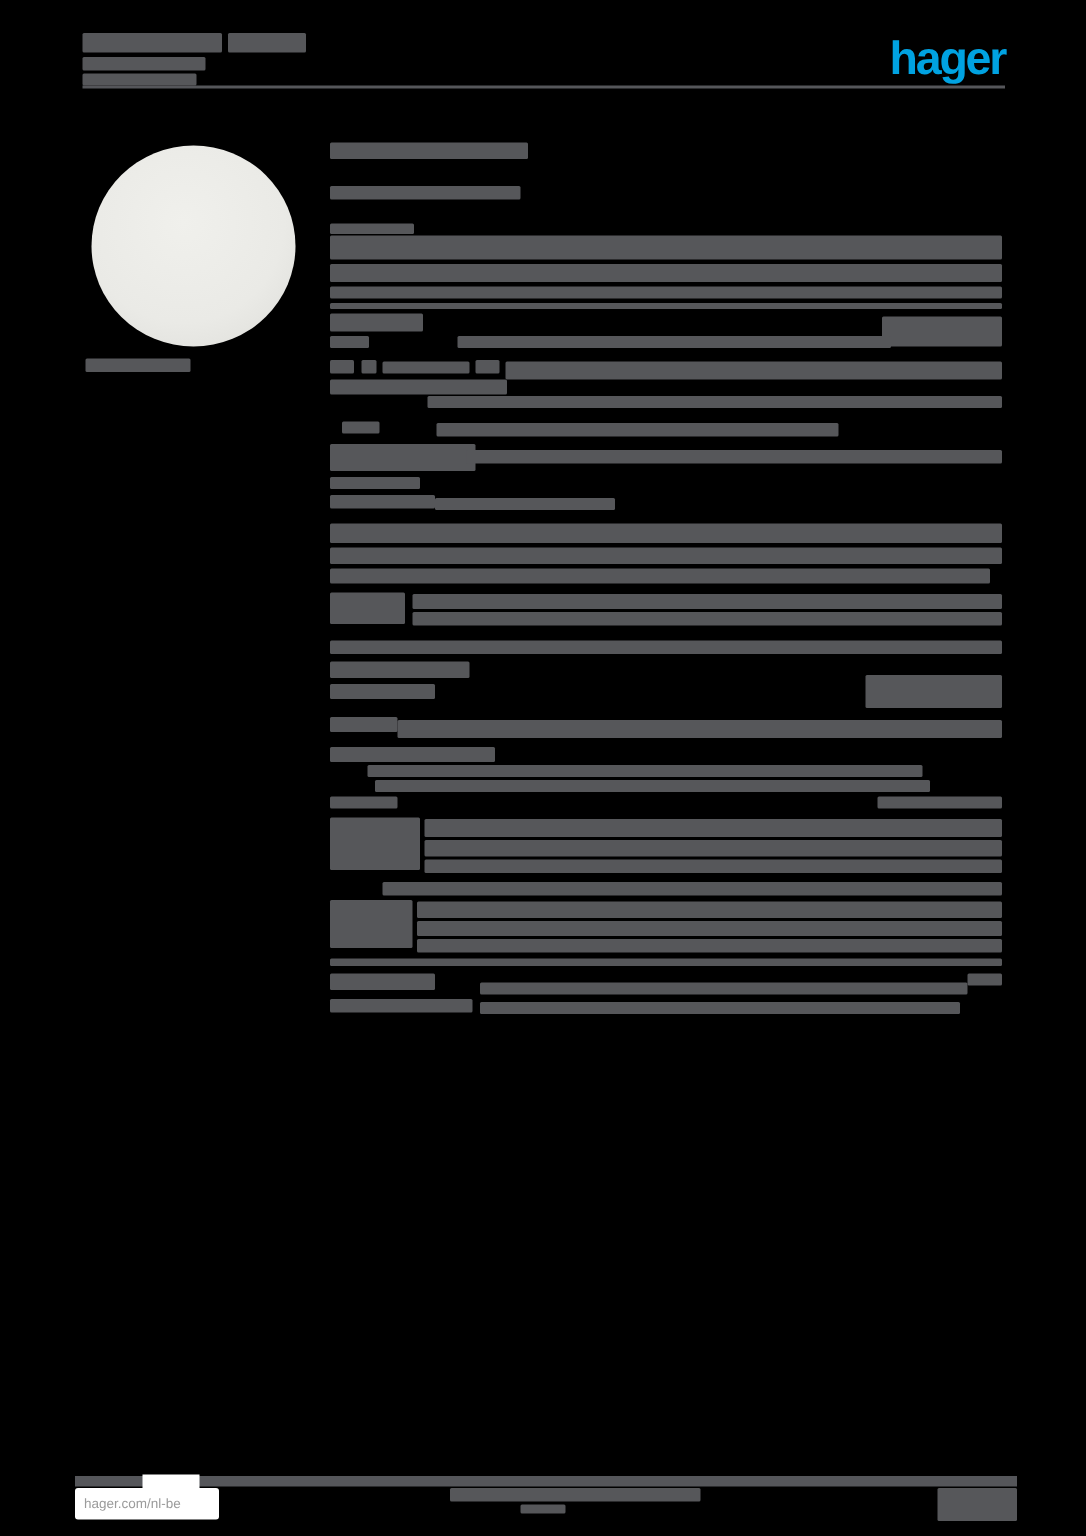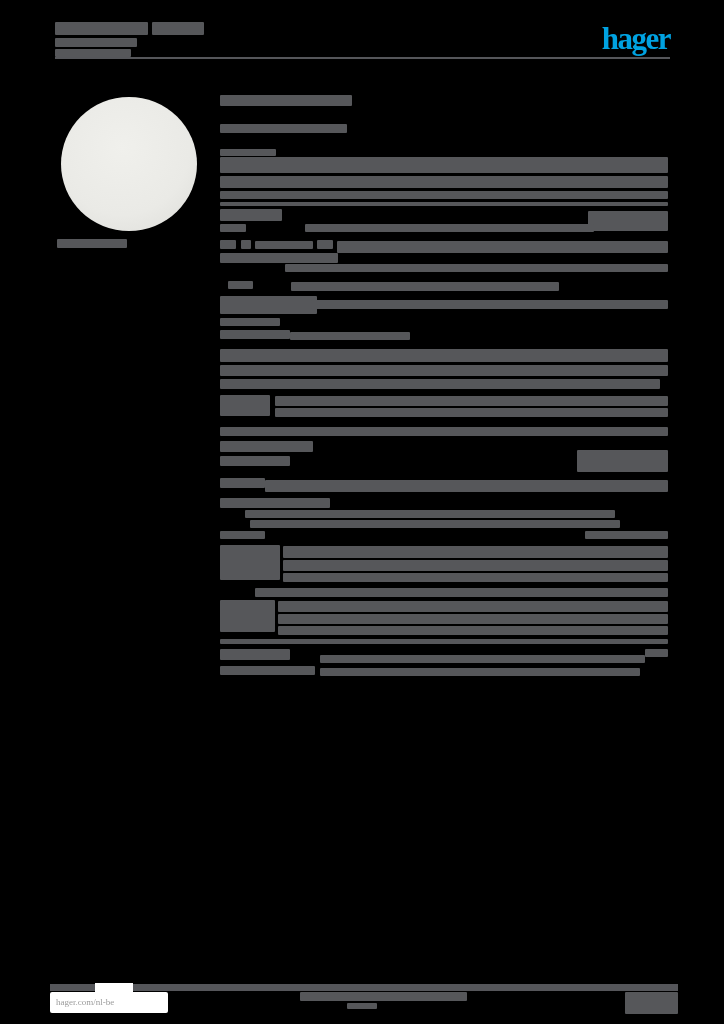--- a/index.html
+++ b/index.html
@@ -4,21 +4,21 @@
 <style>
   html, body { margin: 0; padding: 0; background: #000; }
   * { box-sizing: border-box; }
 
   .page {
     position: relative;
     width: 724px;
     height: 1024px;
     background: var(--background, #000);
     overflow: hidden;
-    font-family: Liberation Serif, serif;
+    font-family: Liberation Sans, sans-serif;
   }
 
   
   .logo {
     position: absolute;
     left: 586px;
     top: 22px;
     width: 84px;
     height: 34px;
     color: var(--logo-blue, #00A2E1);
@@ -73,21 +73,21 @@
     left: 95px;
     top: 983px;
     width: 38px;
     height: 9px;
     background: var(--footer-pill-bg, #fff);
   }
   .footer-pill {
     position: absolute;
     left: 50px;
     top: 992px;
-    width: 118px;
+    width: 96px;
     height: 21px;
     background: var(--footer-pill-bg, #fff);
     border-radius: 2px;
     color: var(--footer-pill-text, #9B9B9B);
     font-size: 9px;
     line-height: 21px;
     padding-left: 6px;
     text-decoration: none;
     display: block;
   }

